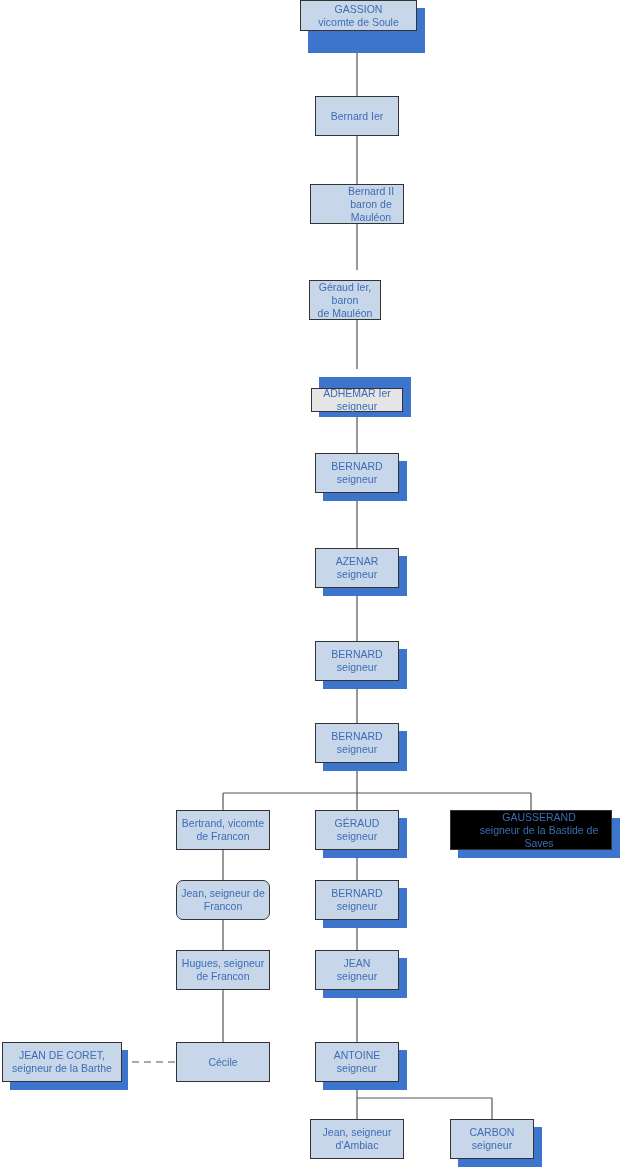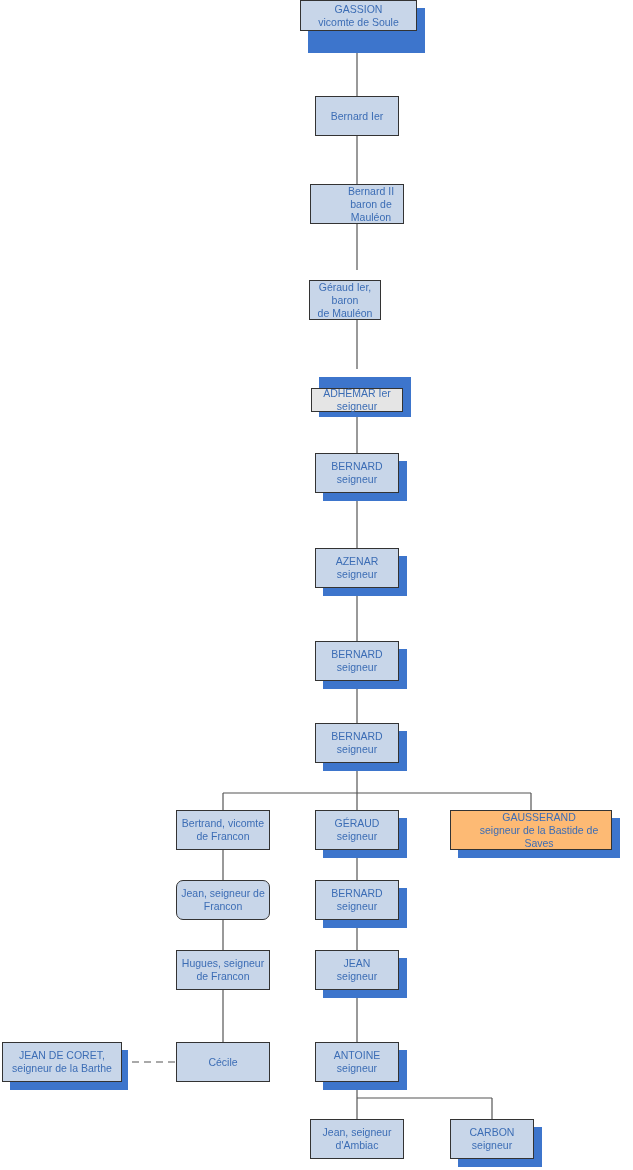--- a/index.html
+++ b/index.html
@@ -127,21 +127,21 @@
       <div class="node" style="left: 176px; top: 810px; width: 94px; height: 40px; background: rgb(200, 214, 233); border-color: rgb(51, 51, 51); color: rgb(60, 109, 181);">
         <span class="label">Bertrand, vicomte
 de Francon</span>
       </div>
       <div class="shadow" style="left: 323px; top: 818px; width: 84px; height: 40px; background: rgb(61, 117, 204);"></div>
       <div class="node" style="left: 315px; top: 810px; width: 84px; height: 40px; background: rgb(200, 214, 233); border-color: rgb(51, 51, 51); color: rgb(60, 109, 181);">
         <span class="label">GÉRAUD
 seigneur</span>
       </div>
       <div class="shadow" style="left: 458px; top: 818px; width: 162px; height: 40px; background: rgb(61, 117, 204);"></div>
-      <div class="node" style="left: 450px; top: 810px; width: 162px; height: 40px; background: #fdba74; border-color: rgb(51, 51, 51); color: rgb(60, 109, 181); padding-left: 16px;">
+      <div class="node" style="left: 450px; top: 810px; width: 162px; height: 40px; background: #000000; border-color: rgb(51, 51, 51); color: rgb(60, 109, 181); padding-left: 16px;">
         <span class="label">GAUSSERAND
 seigneur de la Bastide de Saves</span>
       </div>
       <div class="node" style="left: 176px; top: 880px; width: 94px; height: 40px; background: rgb(200, 214, 233); border-color: rgb(51, 51, 51); color: rgb(60, 109, 181); border-radius: 7px;">
         <span class="label">Jean, seigneur de
 Francon</span>
       </div>
       <div class="shadow" style="left: 323px; top: 888px; width: 84px; height: 40px; background: rgb(61, 117, 204);"></div>
       <div class="node" style="left: 315px; top: 880px; width: 84px; height: 40px; background: rgb(200, 214, 233); border-color: rgb(51, 51, 51); color: rgb(60, 109, 181);">
         <span class="label">BERNARD

